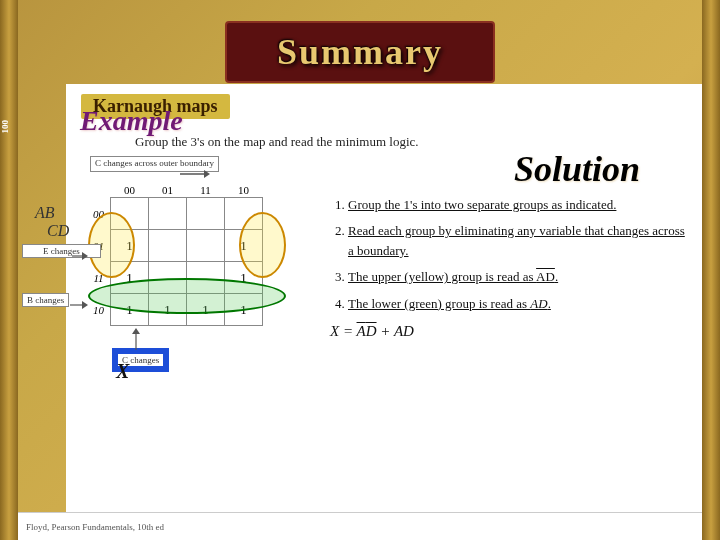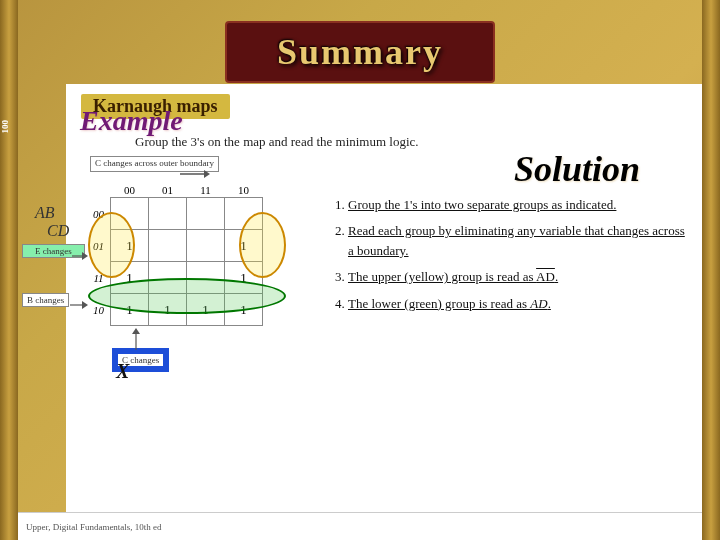--- a/index.html
+++ b/index.html
@@ -328,21 +328,21 @@
     </table>
 
     <div style="position:absolute; top:29px; left:1px; width:47px; height:66px; border:2px solid #cc8800; border-radius:50%; background:rgba(255,230,50,0.25); z-index:8; pointer-events:none;"></div>
 
     <div style="position:absolute; top:29px; left:152px; width:47px; height:66px; border:2px solid #cc8800; border-radius:50%; background:rgba(255,230,50,0.25); z-index:8; pointer-events:none;"></div>
 
     <div style="position:absolute; top:95px; left:1px; width:198px; height:36px; border:2px solid #007700; border-radius:50%; background:rgba(80,200,80,0.25); z-index:8; pointer-events:none;"></div>
 
   </div>
 
-  <div style="position:absolute; top:96px; left:0; font-size:9px; color:#333; border:1px solid #888; padding:1px 12px; background:#86efac; z-index:10;">E changes</div>
+  <div style="position:absolute; top:96px; left:0; font-size:9px; color:#333; border:1px solid #888; padding:1px 20px; background:#ffffff; z-index:10;">E changes</div>
 
   <div style="position:absolute; top:100px; left:50px; z-index:10;">
     <svg width="16" height="12" viewBox="0 0 16 12">
       <line x1="0" y1="6" x2="10" y2="6" stroke="#555" stroke-width="1.2"></line>
       <polygon points="10,2 16,6 10,10" fill="#555"></polygon>
     </svg>
   </div>
 
   <div style="position:absolute; top:145px; left:0; font-size:9px; color:#333; border:1px solid #888; padding:1px 4px; background:white; z-index:10;">B changes</div>
 
@@ -375,19 +375,26 @@
       <span>Read each group by eliminating any variable that changes across a boundary.</span>
     </li>
     <li>
       The upper (yellow) group is read as <span class="overline">AD</span>.
     </li>
     <li>
       The lower (green) group is read as <span style="font-style:italic;">AD</span>.
     </li>
   </ol>
 
+  <div class="formula">
+    <span style="font-style:italic;">X</span>
+    <span style="font-style:italic;"> = </span>
+    <span style="text-decoration:overline; font-style:italic;">A</span><span style="text-decoration:overline; font-style:italic;">D</span>
+    <span style="font-style:italic;"> +</span>
+    <span style="font-style:italic;">AD</span>
+  </div>
 </div>
 
 <div class="footer">
-  <span>Upper, Digital Fundamentals, 10th ed</span>
+  <span>Floyd, Pearson Fundamentals, 10th ed</span>
 </div>
 
 <div class="left-100">100</div>
 
 </body></html>

